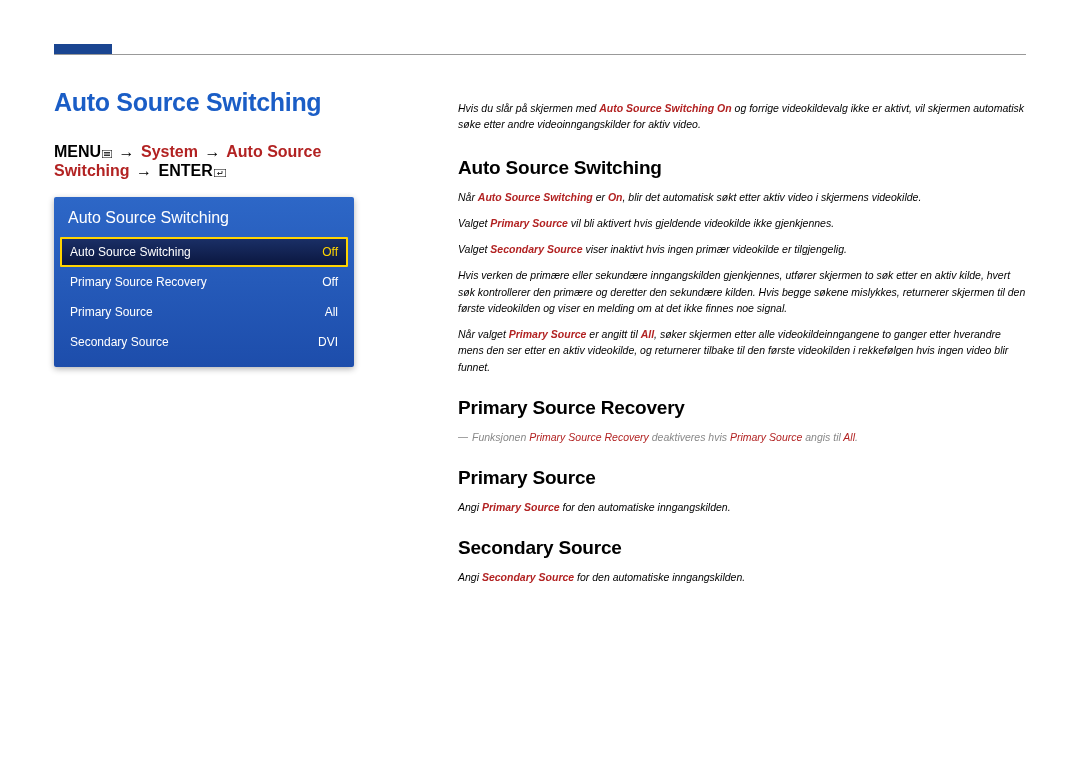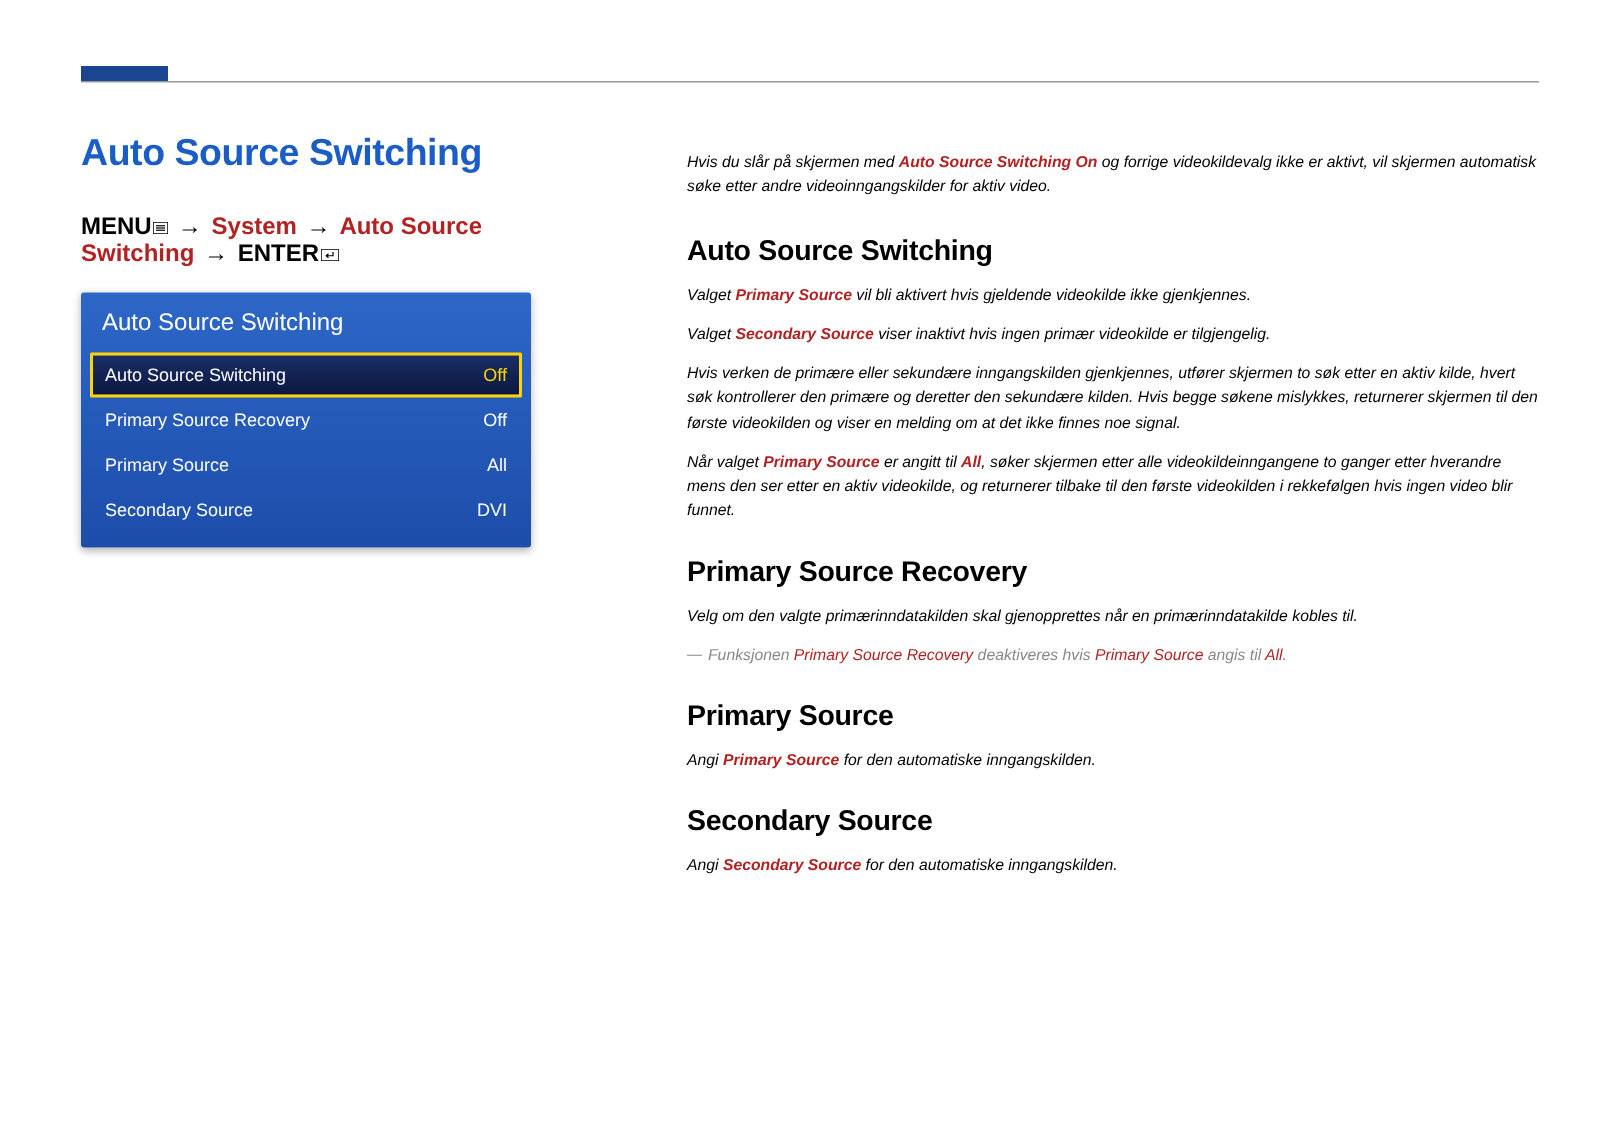--- a/index.html
+++ b/index.html
@@ -195,32 +195,34 @@
   </div>
 
   <div class="right-col">
 
     <p class="body-text">
       <span>Hvis du slår på skjermen med </span><span class="hl">Auto Source Switching On</span><span> og forrige videokildevalg ikke er aktivt, vil skjermen automatisk søke etter andre videoinngangskilder for aktiv video.</span>
     </p>
 
     <h2 class="section-h2 first">Auto Source Switching</h2>
     <p class="body-text">
+      <span>Når </span><span class="hl">Auto Source Switching</span><span> er </span><span class="hl">On</span><span>, blir det automatisk søkt etter aktiv video i skjermens videokilde.</span>
+    </p>
+    <p class="body-text">
       <span>Valget </span><span class="hl">Primary Source</span><span> vil bli aktivert hvis gjeldende videokilde ikke gjenkjennes.</span>
     </p>
     <p class="body-text">
       <span>Valget </span><span class="hl">Secondary Source</span><span> viser inaktivt hvis ingen primær videokilde er tilgjengelig.</span>
     </p>
     <p class="body-text">Hvis verken de primære eller sekundære inngangskilden gjenkjennes, utfører skjermen to søk etter en aktiv kilde, hvert søk kontrollerer den primære og deretter den sekundære kilden. Hvis begge søkene mislykkes, returnerer skjermen til den første videokilden og viser en melding om at det ikke finnes noe signal.</p>
     <p class="body-text">
       <span>Når valget </span><span class="hl">Primary Source</span><span> er angitt til </span><span class="hl">All</span><span>, søker skjermen etter alle videokildeinngangene to ganger etter hverandre mens den ser etter en aktiv videokilde, og returnerer tilbake til den første videokilden i rekkefølgen hvis ingen video blir funnet.</span>
     </p>
 
     <h2 class="section-h2">Primary Source Recovery</h2>
-    <p class="body-text">Velg om den valgte primærinndatakilden skal gjenopprettes når en primærinndatakilde kobles til.</p>
     <p class="body-text note">
       <span>Funksjonen </span><span class="hl-plain">Primary Source Recovery</span><span> deaktiveres hvis </span><span class="hl-plain">Primary Source</span><span> angis til </span><span class="hl-plain">All</span><span>.</span>
     </p>
 
     <h2 class="section-h2">Primary Source</h2>
     <p class="body-text">
       <span>Angi </span><span class="hl">Primary Source</span><span> for den automatiske inngangskilden.</span>
     </p>
 
     <h2 class="section-h2">Secondary Source</h2>

